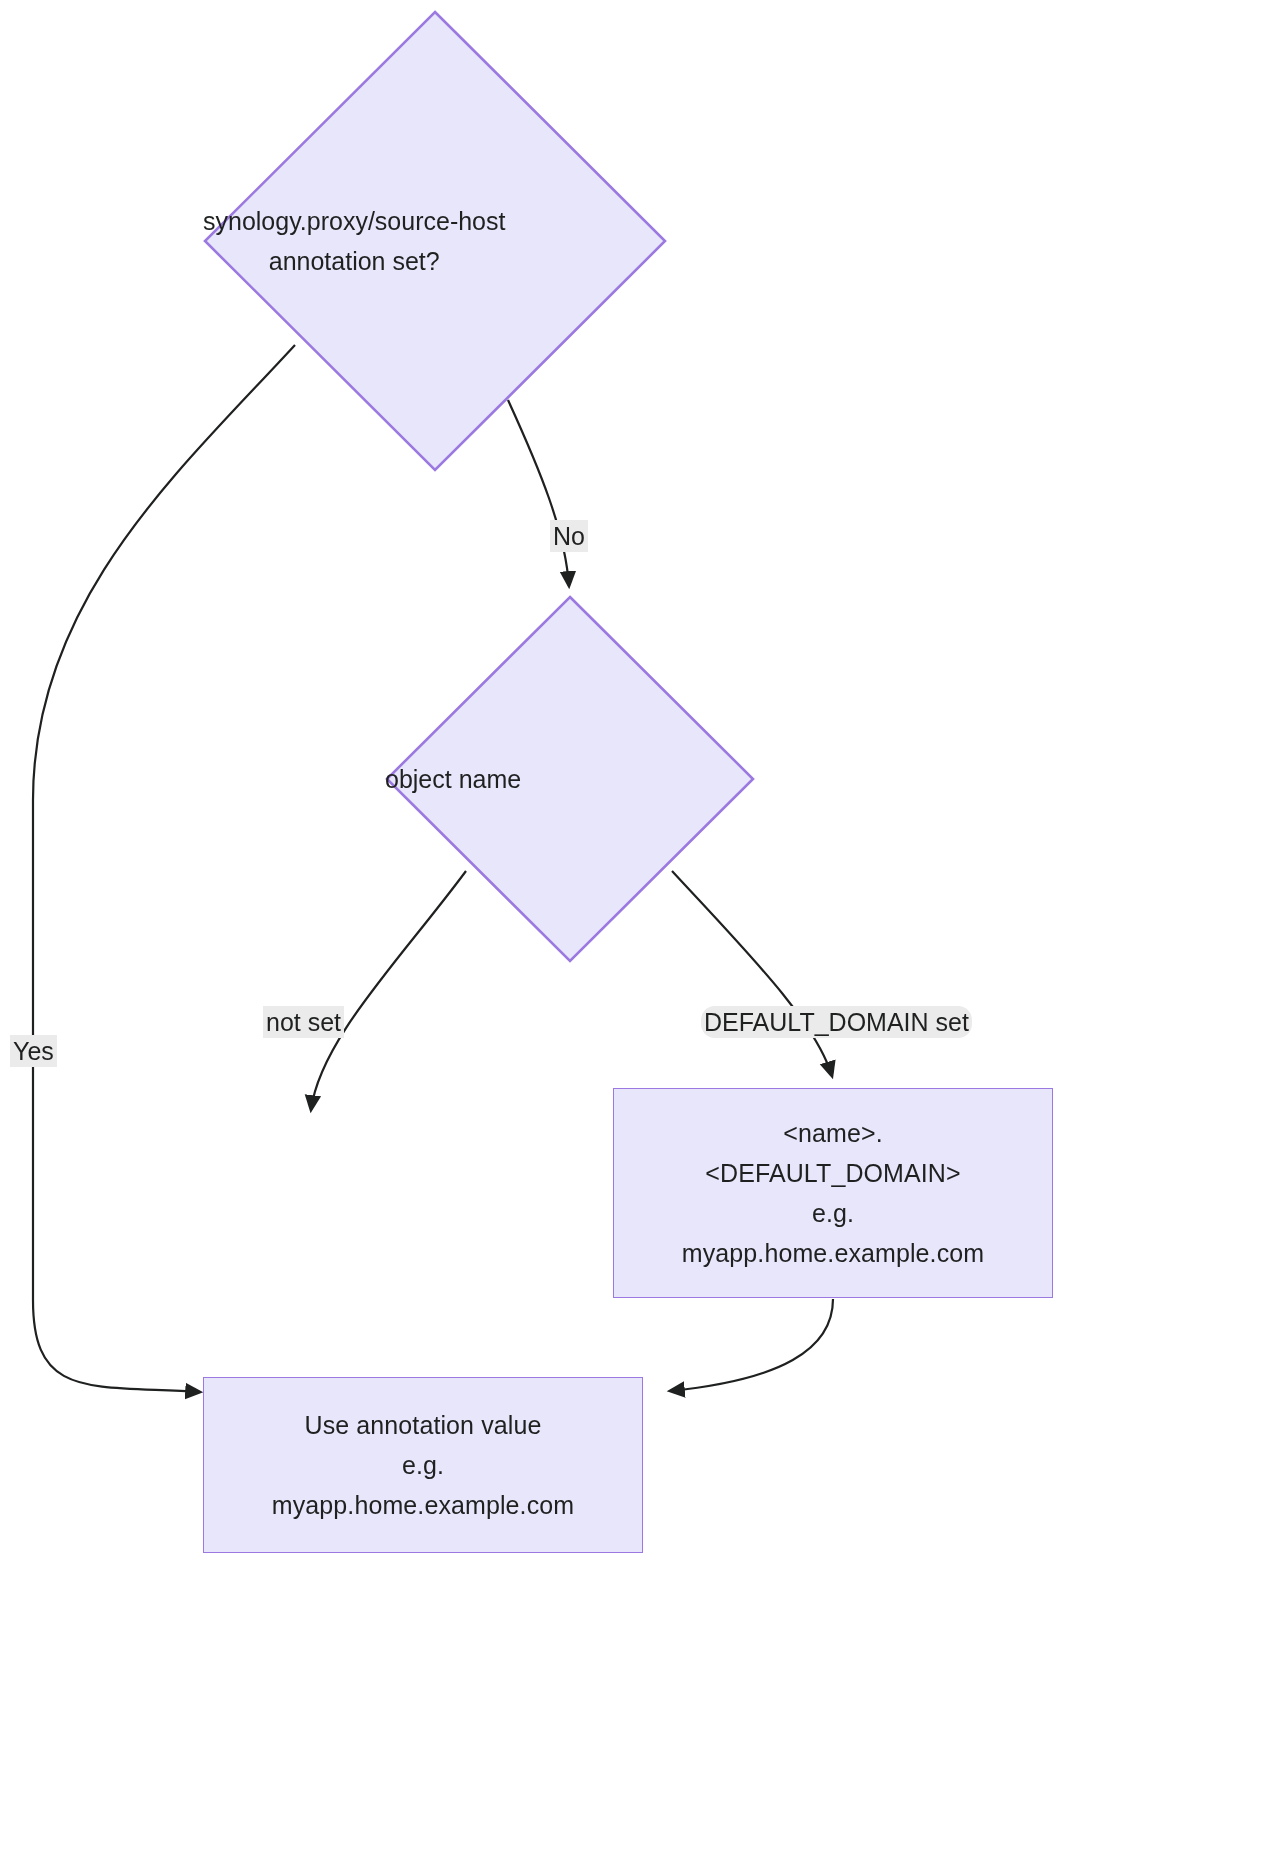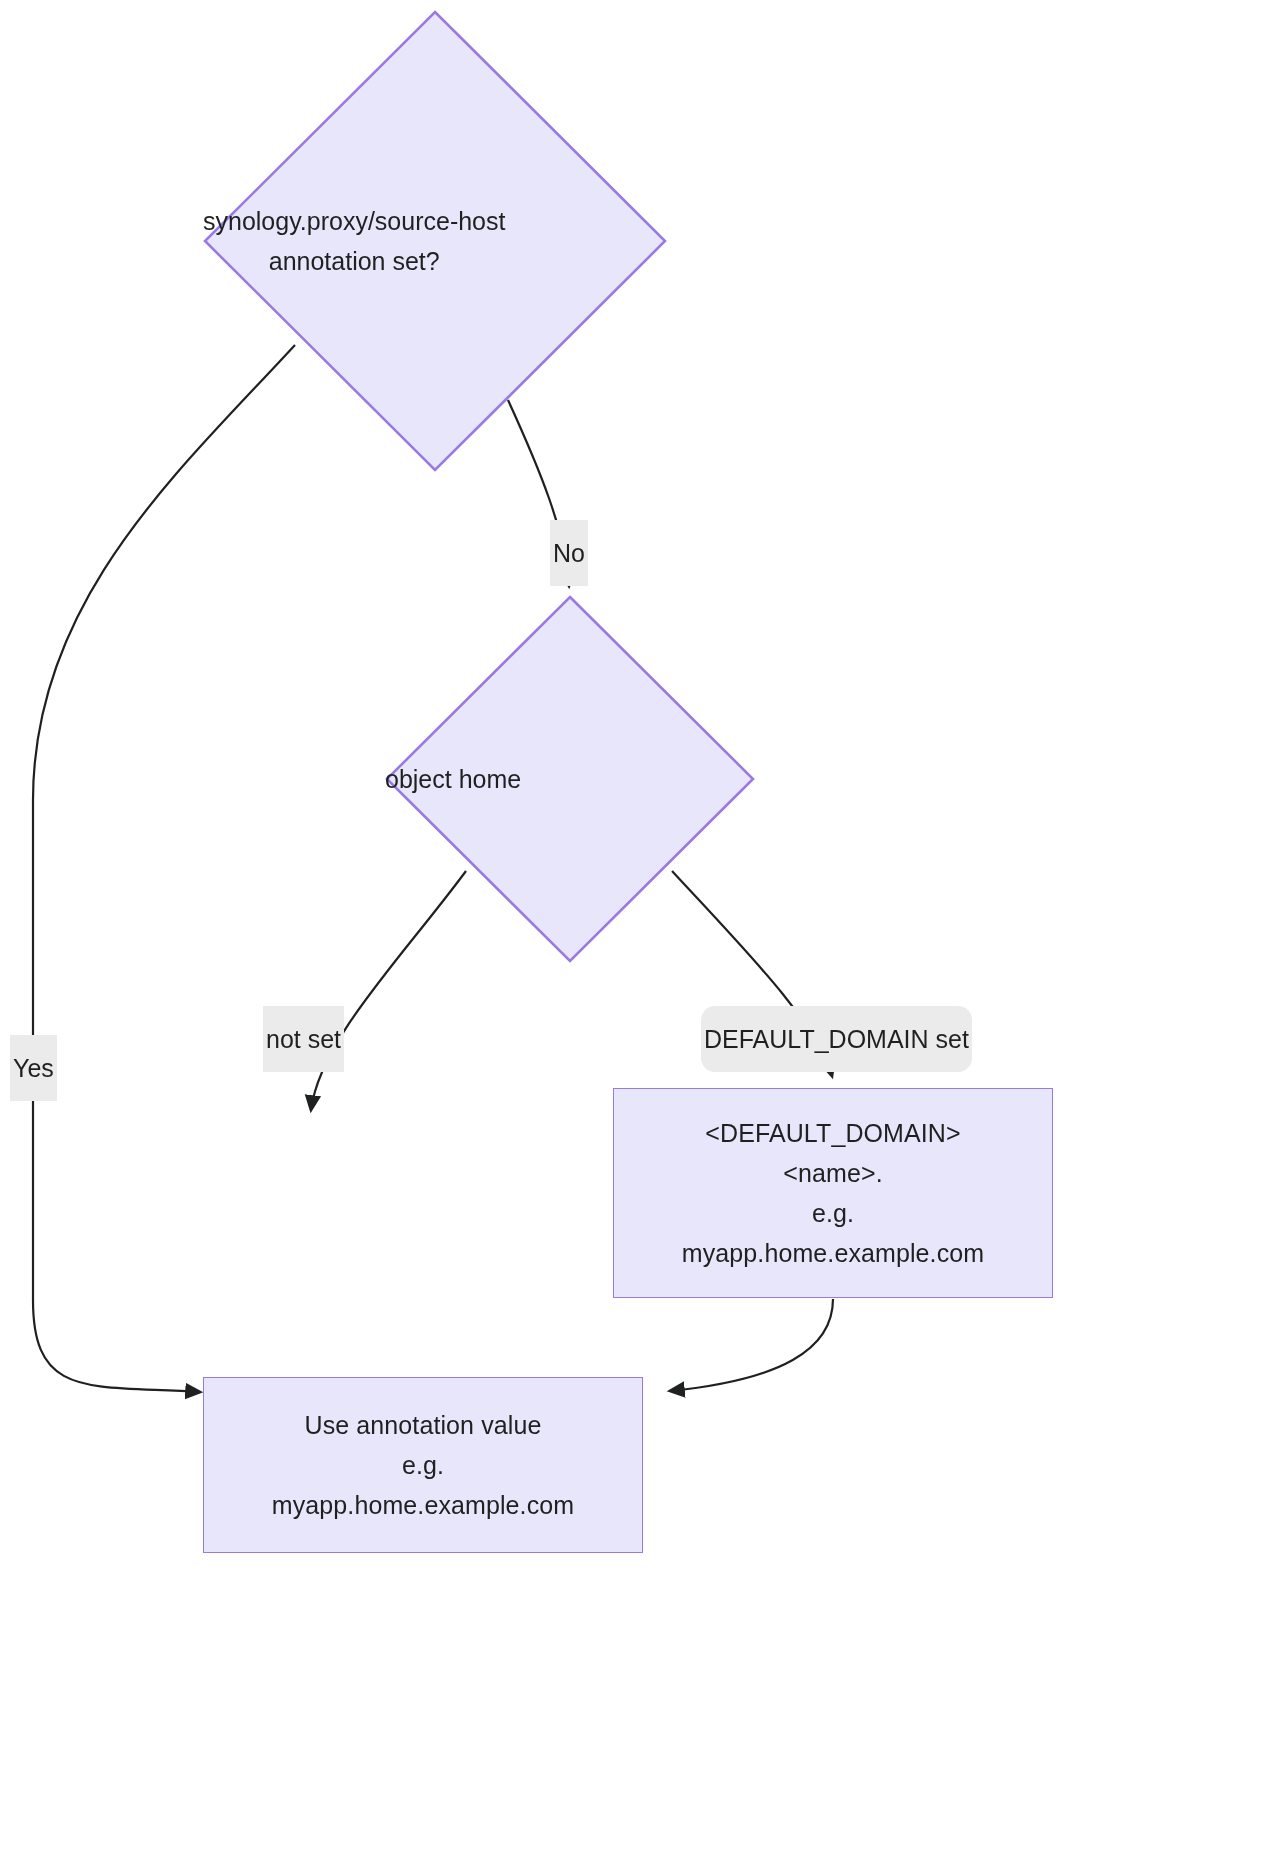--- a/index.html
+++ b/index.html
@@ -64,21 +64,21 @@
     color: #1f2020;
     font-size: 25px;
     line-height: 40px;
   }
   .edge-label {
     position: absolute;
     background: #ebebeb;
     color: #1f2020;
     font-size: 25px;
     line-height: 30px;
-    padding: 18px 3px;
+    padding: 1px 3px;
     white-space: nowrap;
   }
   .nl { display: block; }
 </style>
 </head>
 <body>
 
 <div id="canvas">
 
   <svg id="edges" viewBox="0 0 1264 1863" xmlns="http://www.w3.org/2000/svg">
@@ -110,30 +110,30 @@
       </div>
     </div>
   </div>
 
   <div class="diamond-wrap" style="left:385px; top:595px; width:370px; height:368px;">
     <svg class="diamond-shape" viewBox="0 0 370 368" preserveAspectRatio="none">
       <polygon points="185,2 368,184 185,366 2,184" fill="#e8e6fb" stroke="#9b79e0" stroke-width="2.6"></polygon>
     </svg>
     <div class="diamond-label">
       <div>
-        <span class="nl">object home</span>
+        <span class="nl">object name</span>
       </div>
     </div>
   </div>
 
 
   <div class="node rect-node" style="left:613px; top:1088px; width:440px; height:210px;">
     <div>
+      <span class="nl">&lt;name&gt;.</span>
       <span class="nl">&lt;DEFAULT_DOMAIN&gt;</span>
-      <span class="nl">&lt;name&gt;.</span>
       <span class="nl">e.g.</span>
       <span class="nl">myapp.home.example.com</span>
     </div>
   </div>
 
   <div class="node rect-node" style="left:203px; top:1377px; width:440px; height:176px;">
     <div>
       <span class="nl">Use annotation value</span>
       <span class="nl">e.g.</span>
       <span class="nl">myapp.home.example.com</span>

